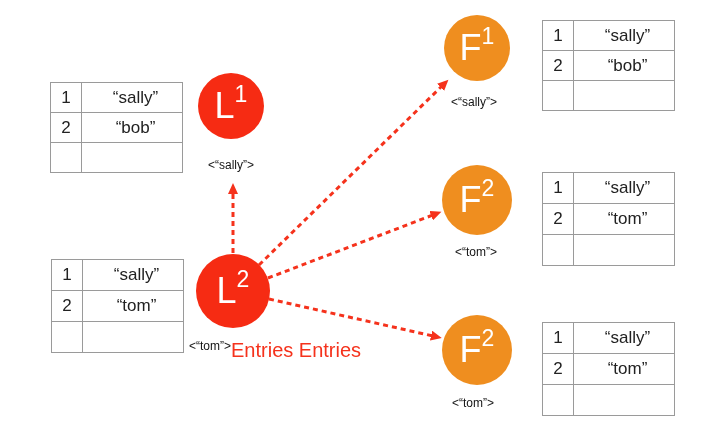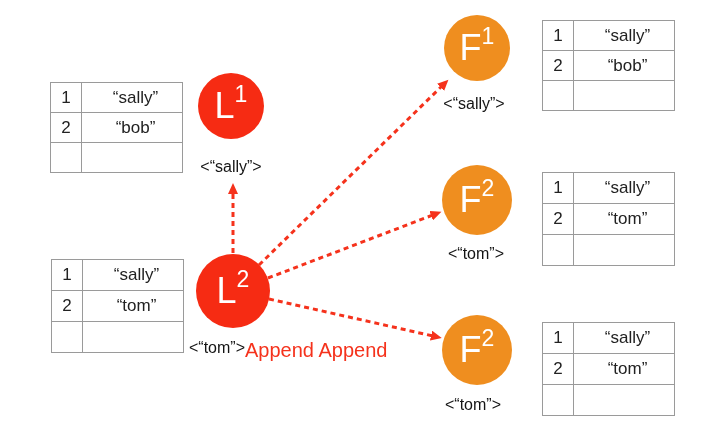--- a/index.html
+++ b/index.html
@@ -54,21 +54,21 @@
 
   #node-L1  { left: 198px; top: 73px;  width: 66px; height: 66px; }
   #node-L2  { left: 196px; top: 254px; width: 74px; height: 74px; }
   #node-F1  { left: 444px; top: 15px;  width: 66px; height: 66px; }
   #node-F2m { left: 442px; top: 165px; width: 70px; height: 70px; }
   #node-F2b { left: 442px; top: 315px; width: 70px; height: 70px; }
 
   
   .nlabel {
     position: absolute;
-    font-size: 16px;
+    font-size: 12px;
     color: var(--label_black, #141414);
     white-space: nowrap;
   }
   .nlabel.centered { transform: translateX(-50%); }
   #label-L1  { left: 231px; top: 158px; }
   #label-F1  { left: 474px; top: 95px;  }
   #label-F2m { left: 476px; top: 245px; }
   #label-F2b { left: 473px; top: 396px; }
   #label-L2-row { left: 189px; top: 339px; position: absolute; display: flex; }
   #label-L2-row .nlabel { position: static; }
@@ -207,19 +207,19 @@
       <span class="sup">2</span>
   </div>
   <div class="node orange" id="node-F2b">
     <span class="base">F</span>
       <span class="sup">2</span>
   </div>
 
   <div class="nlabel centered" id="label-L1">&lt;“sally”&gt;</div>
   <div id="label-L2-row">
     <span class="nlabel">&lt;“tom”&gt;</span>
-      <span class="annotation">Append Append</span>
+      <span class="annotation">Entries Entries</span>
   </div>
   <div class="nlabel centered" id="label-F1">&lt;“sally”&gt;</div>
   <div class="nlabel centered" id="label-F2m">&lt;“tom”&gt;</div>
   <div class="nlabel centered" id="label-F2b">&lt;“tom”&gt;</div>
 
 </div>
 
 </body></html>

